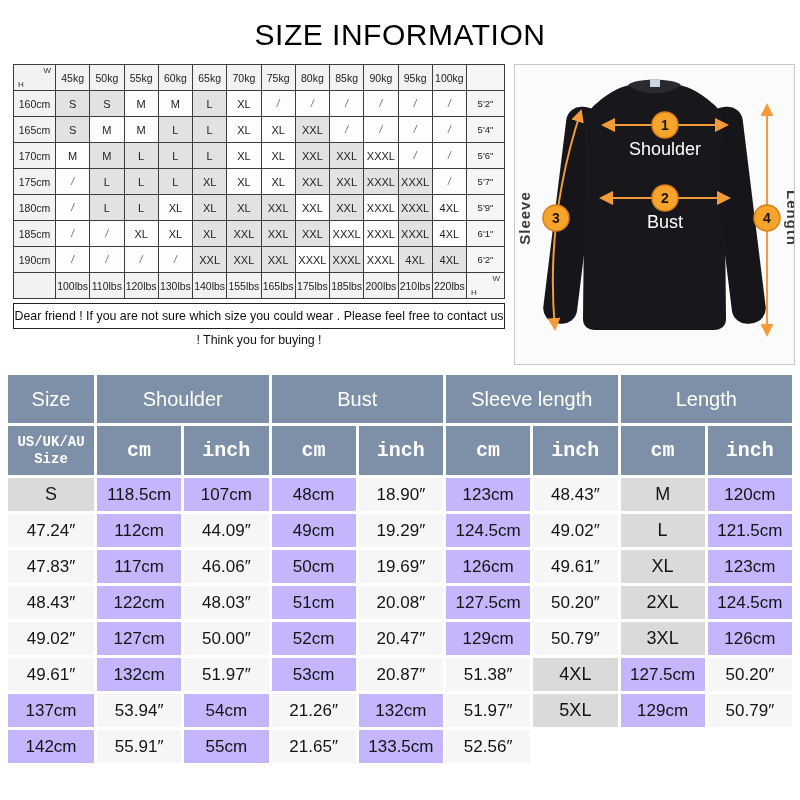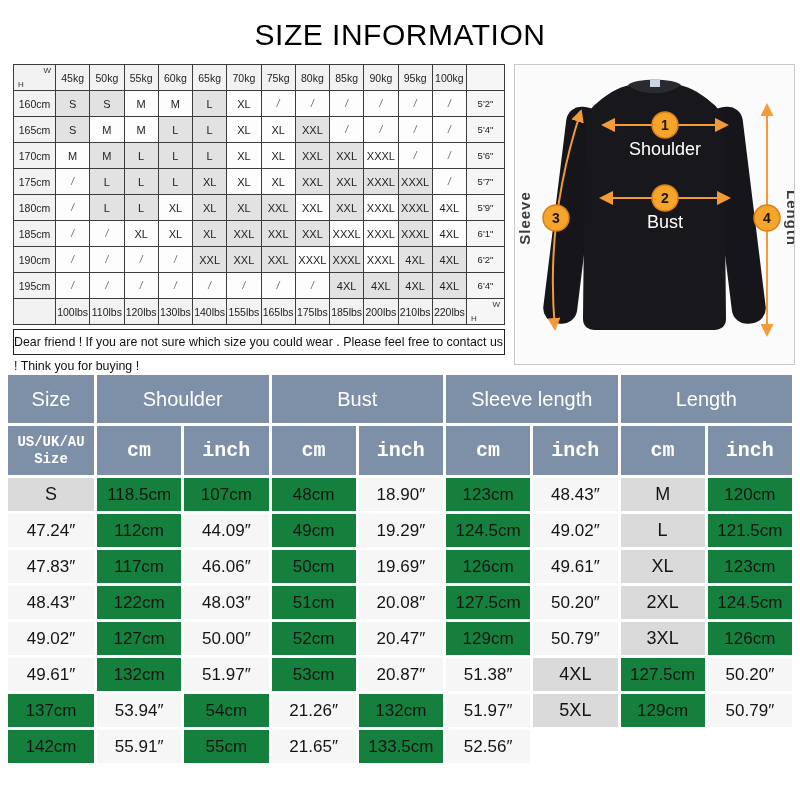--- a/index.html
+++ b/index.html
@@ -57,21 +57,21 @@
       #777 calc(50% + 1px), transparent calc(50% + 1px));
   }
   td.diag .wlab { position: absolute; top: 1px; right: 4px; font-size: 8px; color: #333; }
   td.diag .hlab { position: absolute; bottom: 1px; left: 4px; font-size: 8px; color: #333; }
   
   .note {
     margin-top: 4px;
     border: 1px solid #222;
     height: 26px;
     line-height: 24px;
-    text-align: left;
+    text-align: center;
     font-size: 12.4px;
     color: #111;
     background: #fff;
   }
   
   .shirt-panel {
     width: 281px; height: 301px;
     border: 1px solid #c9c9c9;
     background: #fbfbfb;
   }
@@ -102,21 +102,21 @@
     text-align: center;
   }
   #size-grid .u-head.first { font-size: 14px; line-height: 1.2; padding: 16px 4px; }
   #size-grid .dcell {
     height: 33px;
     display: flex; align-items: center; justify-content: center;
     font-size: 17px;
     color: #141414;
   }
   #size-grid .d-size { background: #dadada; font-size: 18px; }
-  #size-grid .d-cm   { background: #15803d; }
+  #size-grid .d-cm   { background: #c4b5fd; }
   #size-grid .d-inch { background: #f6f6f6; }
 </style>
 </head>
 <body>
 
 <div class="title">SIZE INFORMATION</div>
 
 <div class="top-section">
   <div class="left-col">
     <table class="matrix">
@@ -244,36 +244,20 @@
             <td class="val slash">/</td>
             <td class="val shade">XXL</td>
             <td class="val shade">XXL</td>
             <td class="val shade">XXL</td>
             <td class="val">XXXL</td>
             <td class="val shade">XXXL</td>
             <td class="val">XXXL</td>
             <td class="val shade">4XL</td>
             <td class="val shade">4XL</td>
             <td class="ftcol">6'2"</td>
-          </tr>
-          <tr>
-            <td class="head hcol">195cm</td>
-            <td class="val slash">/</td>
-            <td class="val slash">/</td>
-            <td class="val slash">/</td>
-            <td class="val slash">/</td>
-            <td class="val slash">/</td>
-            <td class="val slash">/</td>
-            <td class="val slash">/</td>
-            <td class="val slash">/</td>
-            <td class="val shade">4XL</td>
-            <td class="val shade">4XL</td>
-            <td class="val shade">4XL</td>
-            <td class="val shade">4XL</td>
-            <td class="ftcol">6'4"</td>
           </tr>
           <tr>
             <td class="head hcol"></td>
             <td class="head">100lbs</td>
             <td class="head">110lbs</td>
             <td class="head">120lbs</td>
             <td class="head">130lbs</td>
             <td class="head">140lbs</td>
             <td class="head">155lbs</td>
             <td class="head">165lbs</td>

